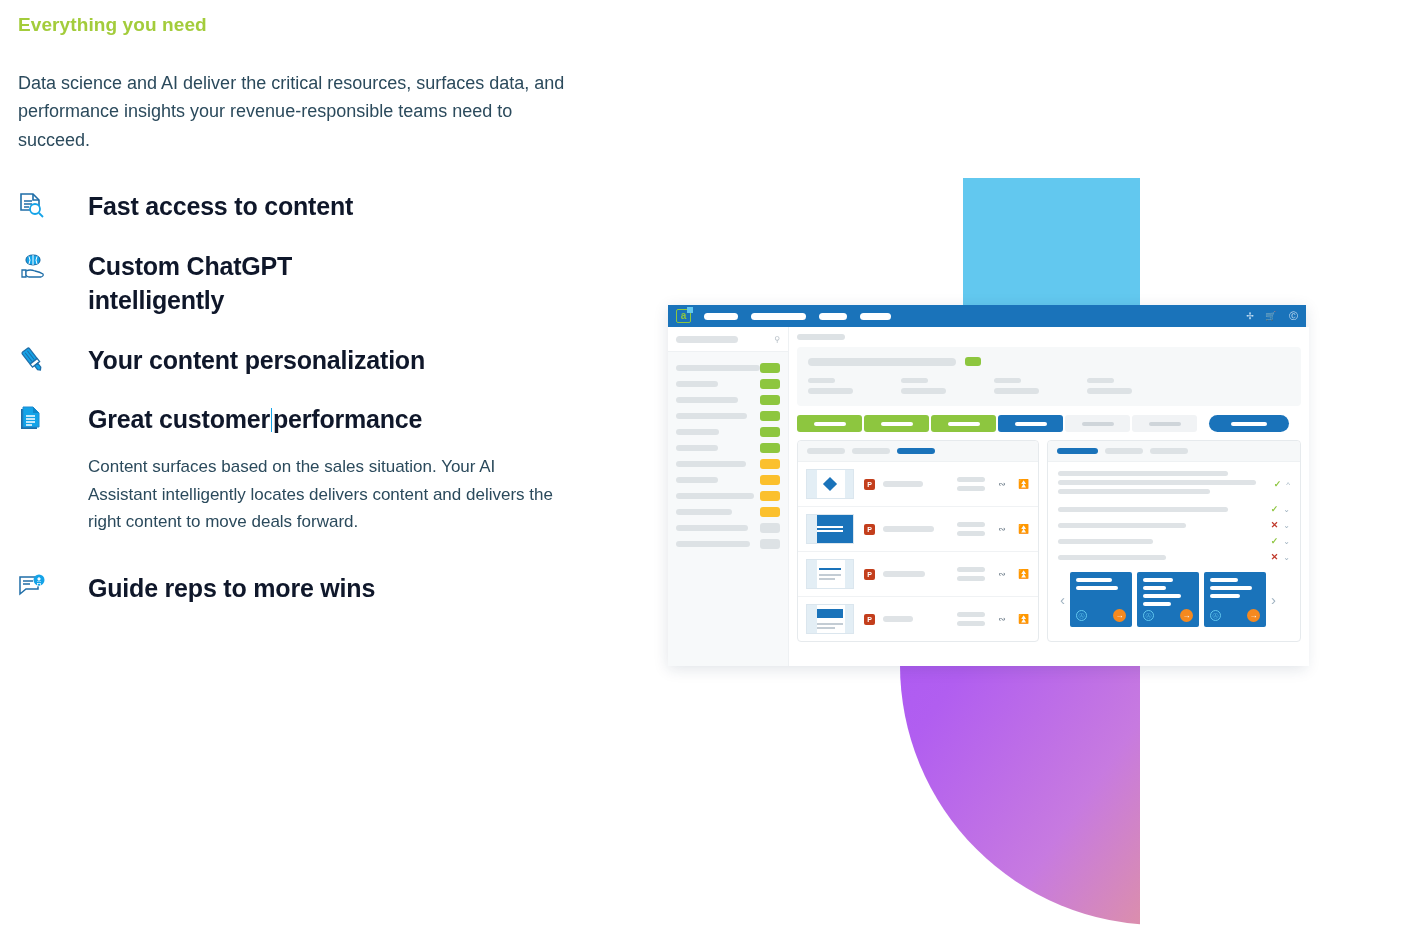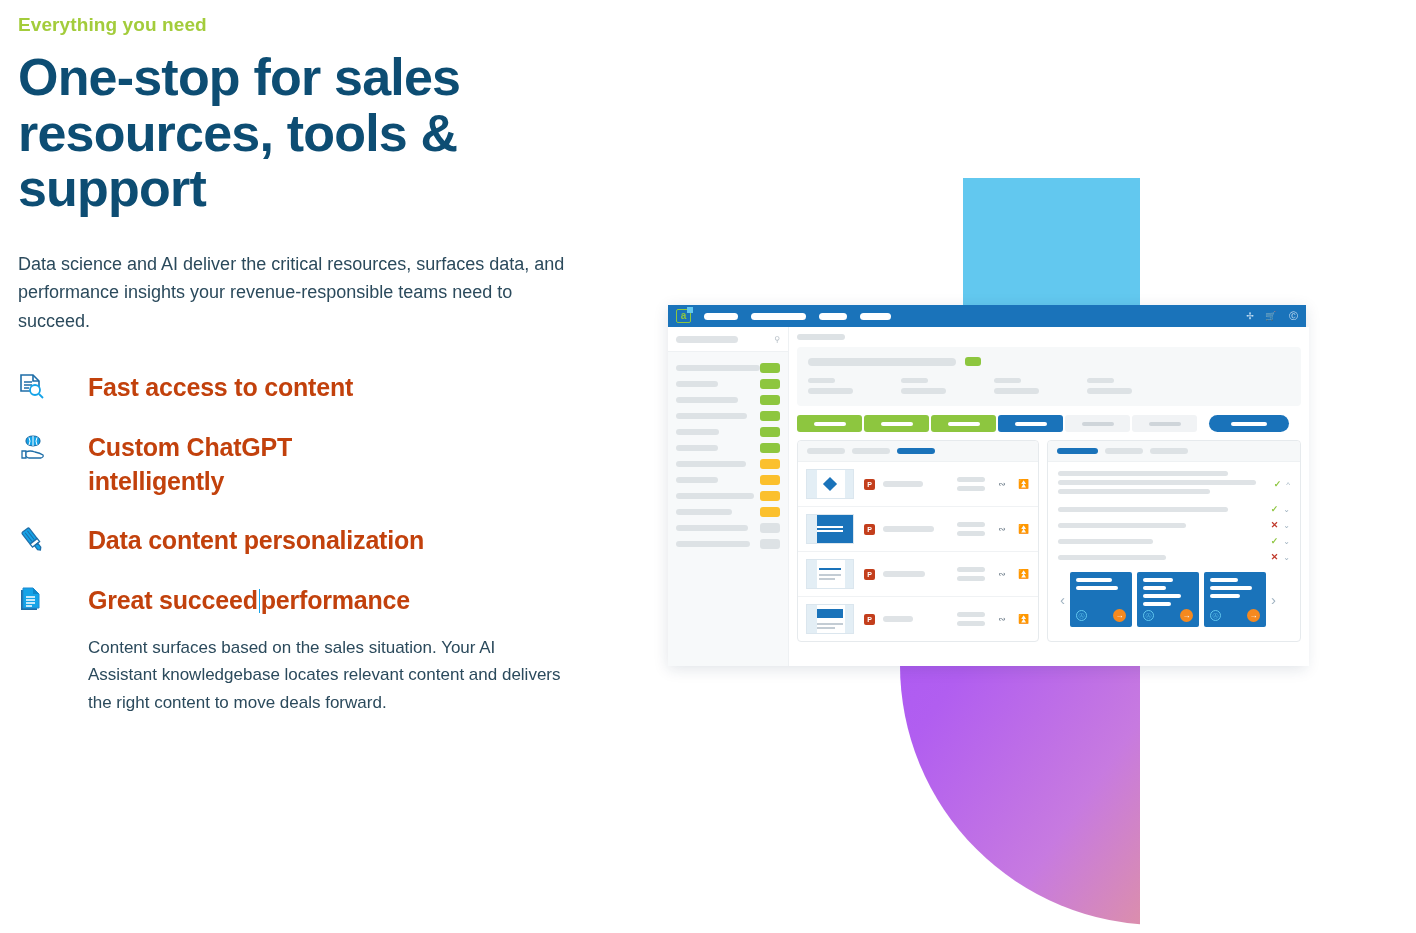--- a/index.html
+++ b/index.html
@@ -67,21 +67,21 @@
   }
 
   .features { margin-top: 36px; }
   .feature { display: flex; align-items: flex-start; margin-bottom: 26px; }
   .feat-icon {
     width: 40px; min-width: 40px; padding-top: 2px;
     display: flex; justify-content: flex-start;
   }
   .feat-body { padding-left: 30px; }
   .feat-title {
-    color: #c2410c; font-size: 25px; font-weight: bold;
+    color: #0f172a; font-size: 25px; font-weight: bold;
     line-height: 1.35; letter-spacing: -.2px;
   }
   .feat-title.caret { position: relative; }
   .caret-bar {
     display: inline-block; width: 1px; height: 24px;
     background: #14a3e8; vertical-align: -4px; margin: 0 1px;
   }
   .feat-desc {
     color: #2b4a5c; font-size: 17px; line-height: 1.62;
     margin-top: 16px; max-width: 480px;
@@ -226,21 +226,20 @@
     <div class="deco-dome"></div>
     <div class="deco-boot"></div>
     <div class="deco-boot-foot"></div>
     <div class="deco-orange-panel"></div>
     <div class="deco-circle"></div>
     <div class="deco-circle-mask"></div>
   </div>
 
   <div class="left">
     <div class="eyebrow">Everything you need</div>
-    <h1 class="headline">One-stop for sales resources, tools &amp; support</h1>
     <p class="intro">Data science and AI deliver the critical resources, surfaces data, and performance insights your revenue-responsible teams need to succeed.</p>
 
     <div class="features">
 
       <div class="feature">
         <div class="feat-icon">
           <svg width="26" height="28" viewBox="0 0 26 28">
             <path d="M3 2 h12 l6 6 v10 h-18 z" fill="#fff" stroke="#1f6ea8" stroke-width="1.6"></path>
             <path d="M15 2 v6 h6" fill="none" stroke="#1f6ea8" stroke-width="1.6"></path>
             <path d="M6 9 h8 M6 12 h8 M6 15 h5" stroke="#1f6ea8" stroke-width="1.4"></path>
@@ -272,41 +271,55 @@
           <svg width="28" height="28" viewBox="0 0 28 28">
             <g transform="rotate(-38 14 14)">
               <rect x="10" y="2" width="9" height="14" rx="1.5" fill="#14a3e8" stroke="#1f6ea8" stroke-width="1.3"></rect>
               <rect x="10" y="16" width="9" height="4" fill="#fff" stroke="#1f6ea8" stroke-width="1.3"></rect>
               <path d="M12.5 20 h4 v5 l-2 2 l-2 -2 z" fill="#14a3e8" stroke="#1f6ea8" stroke-width="1.3"></path>
               <path d="M13 4 v11 M16 4 v11" stroke="#1f6ea8" stroke-width="1"></path>
             </g>
           </svg>
         </div>
         <div class="feat-body">
-          <div class="feat-title">Data content personalization</div>
+          <div class="feat-title">Your content personalization</div>
         </div>
       </div>
 
       <div class="feature" style="margin-top:6px;">
         <div class="feat-icon">
           <svg width="26" height="28" viewBox="0 0 26 28">
             <path d="M3 4 h10 l6 6 v14 h-16 z" fill="#1f6ea8"></path>
             <path d="M5 2 h10 l6 6 v14 h-16 z" fill="#14a3e8" stroke="#1f8ad0" stroke-width="1"></path>
             <path d="M15 2 v6 h6" fill="#0f86c8"></path>
             <path d="M8 11 h9 M8 14 h9 M8 17 h9 M8 20 h6" stroke="#fff" stroke-width="1.5"></path>
           </svg>
         </div>
         <div class="feat-body">
           <div class="feat-title caret">
-            <span>Great succeed</span><span class="caret-bar"></span><span>performance</span>
+            <span>Great customer</span><span class="caret-bar"></span><span>performance</span>
           </div>
-          <p class="feat-desc">Content surfaces based on the sales situation. Your AI Assistant knowledgebase locates relevant content and delivers the right content to move deals forward.</p>
-        </div>
-      </div>
-
+          <p class="feat-desc">Content surfaces based on the sales situation. Your AI Assistant intelligently locates delivers content and delivers the right content to move deals forward.</p>
+        </div>
+      </div>
+
+      <div class="feature" style="margin-top:36px;">
+        <div class="feat-icon">
+          <svg width="28" height="26" viewBox="0 0 28 26">
+            <path d="M2 3 h18 v12 h-12 l-6 5 z" fill="#fff" stroke="#1f6ea8" stroke-width="1.5"></path>
+            <path d="M5 7 h10 M5 10 h7" stroke="#1f6ea8" stroke-width="1.3"></path>
+            <circle cx="21" cy="6" r="5.5" fill="#14a3e8"></circle>
+            <path d="M21 3 v4 M19.5 4.5 l3 3 M22.5 4.5 l-3 3" stroke="#fff" stroke-width="1.1"></path>
+            <rect x="19.5" y="9.5" width="3" height="2.5" fill="#14a3e8" stroke="#fff" stroke-width=".7"></rect>
+          </svg>
+        </div>
+        <div class="feat-body">
+          <div class="feat-title">Guide reps to more wins</div>
+        </div>
+      </div>
 
     </div>
   </div>
 
   <div class="app">
 
     <div class="app-topbar">
       <div class="app-logo">a</div>
       <div class="nav-pill" style="width:34px;"></div>
       <div class="nav-pill" style="width:55px;"></div>

